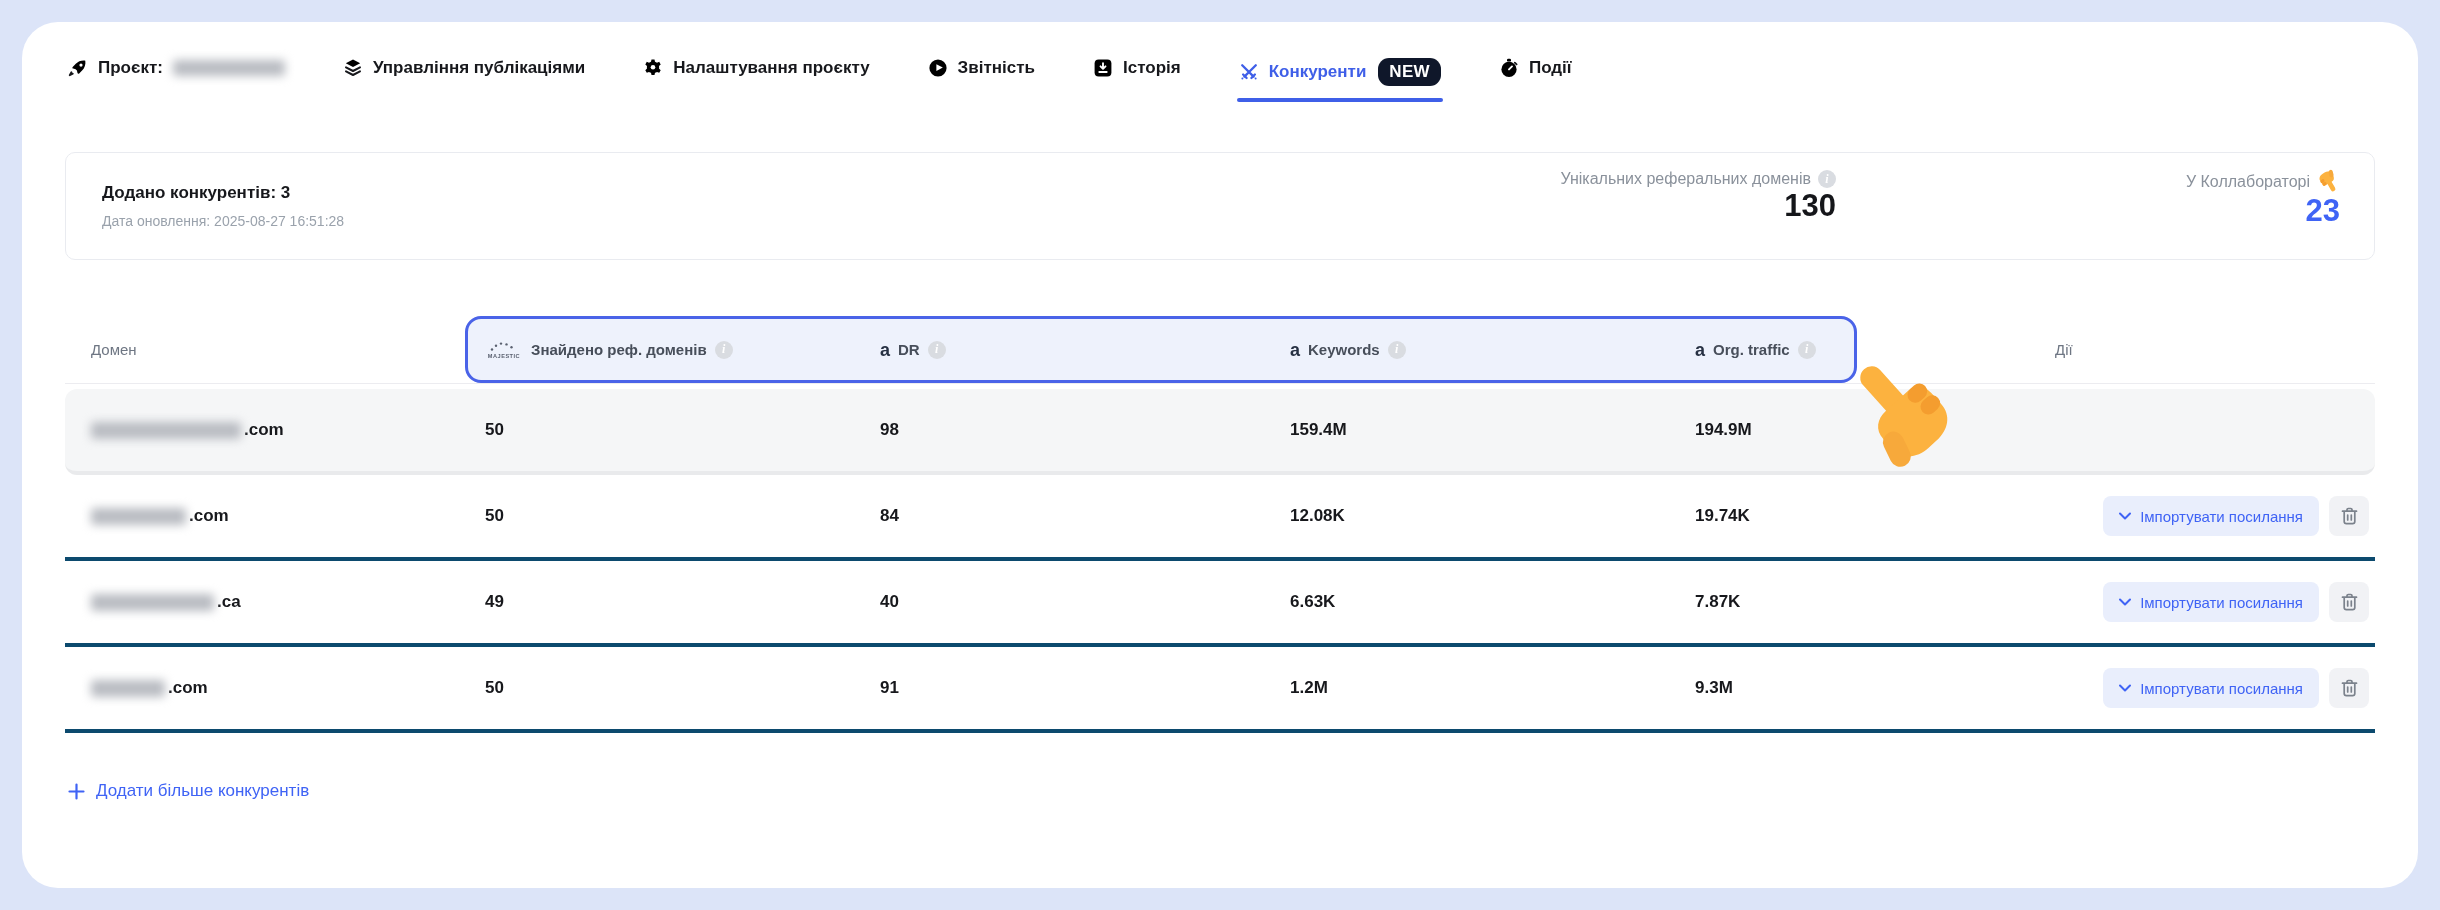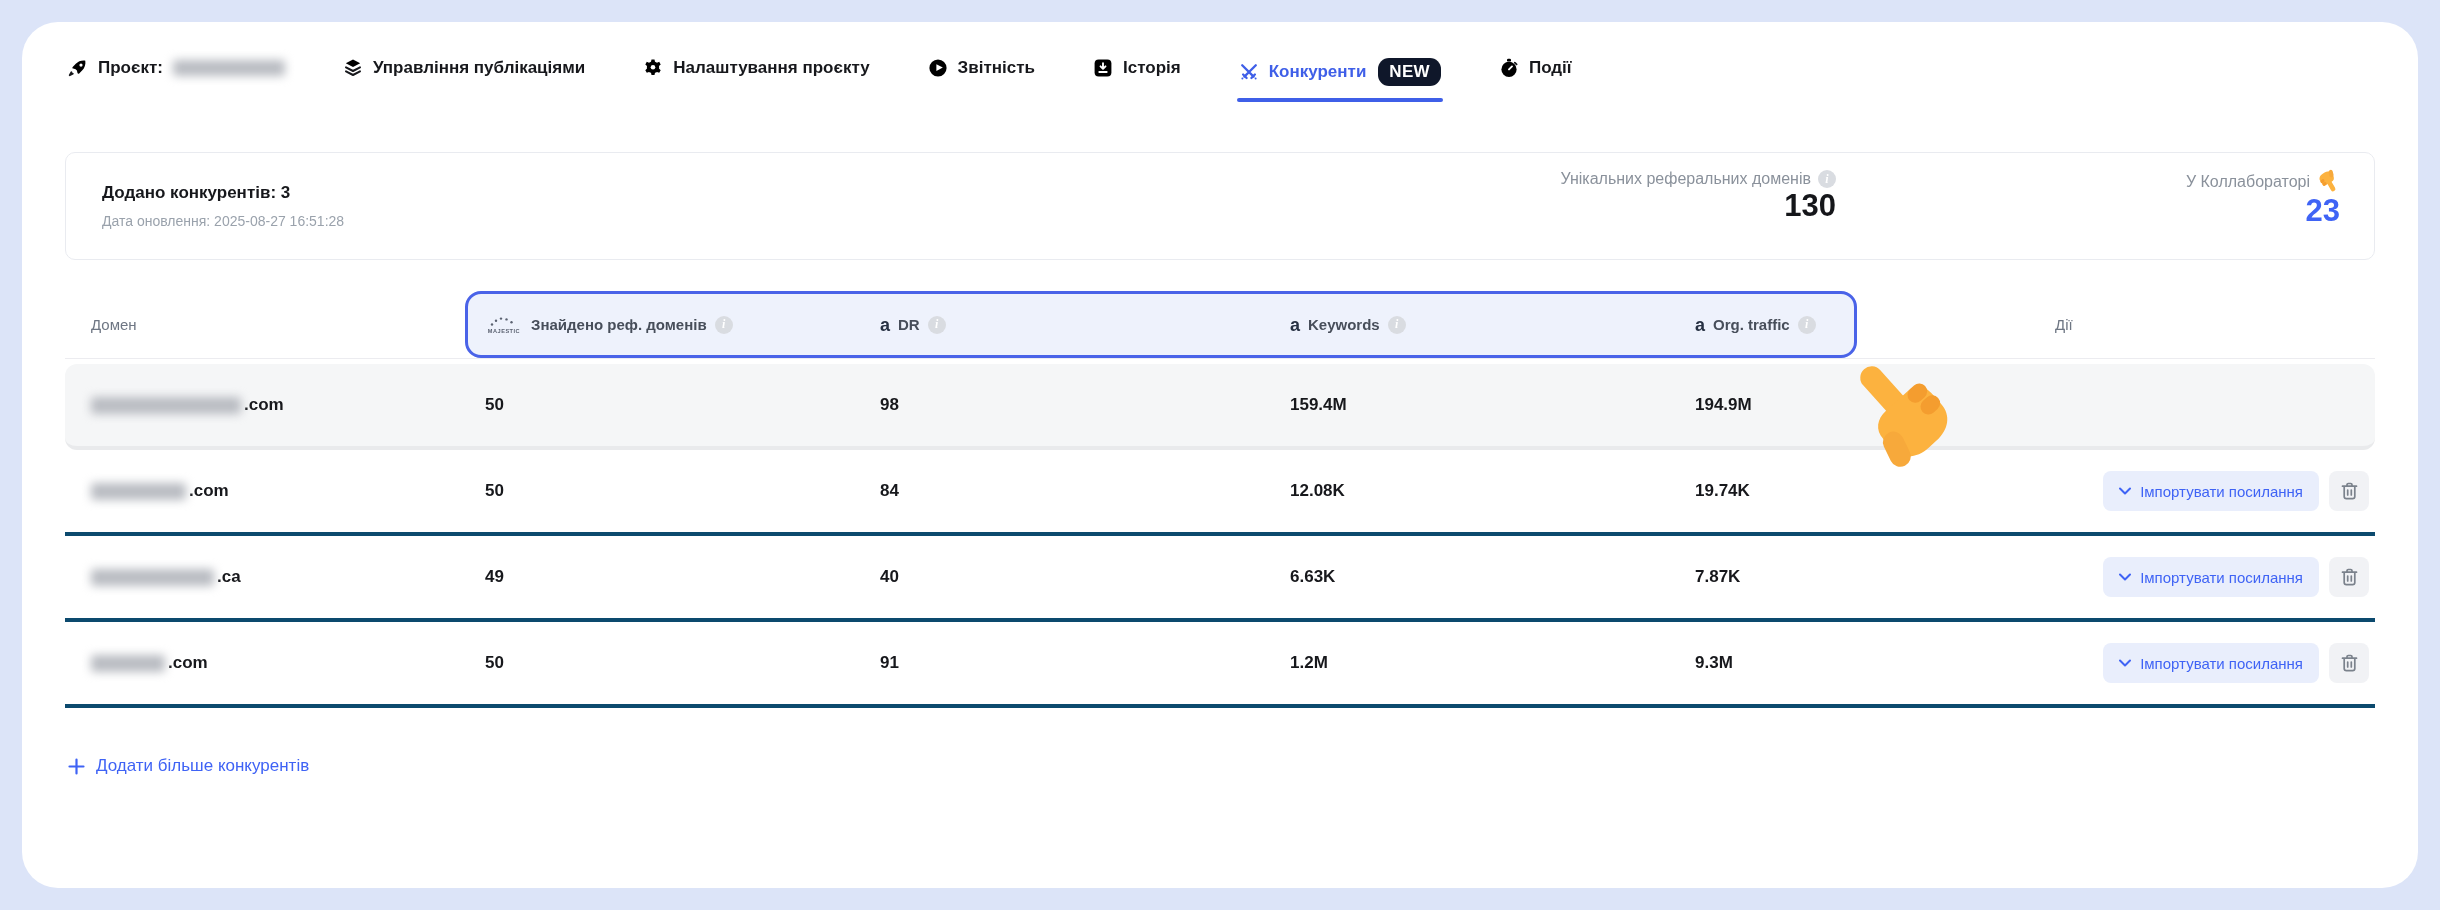--- a/index.html
+++ b/index.html
@@ -48,21 +48,21 @@
   .stat-label { font-size:16px; color:#8a919b; display:inline-flex; align-items:center; gap:7px; }
   .stat-value { margin-top:0; font-size:31px; font-weight:800; color:#15161a; }
   .stat-collab .stat-value { color:#3f63f5; }
   .info-dot {
     width:18px; height:18px; border-radius:50%; background:#d9dce1; color:#fff;
     display:inline-flex; align-items:center; justify-content:center;
     font:italic 700 12px "Liberation Serif", serif; flex:0 0 auto;
   }
 
   
-  .tbl { margin:31px 43px 0 43px; }
+  .tbl { margin:56px 43px 0 43px; }
   .grid { display:grid; grid-template-columns:400px 395px 410px 405px 280px 1fr; align-items:center; }
   .thead { height:68px; position:relative; border-bottom:1px solid #ececf0; }
   .hbox {
     position:absolute; left:400px; top:0; bottom:0; width:1392px; z-index:0;
     background:#eef2fc; border:3px solid #4a63e8; border-radius:16px;
   }
   .th {
     position:relative; z-index:1; display:flex; align-items:center; gap:8px;
     font-size:15px; color:#474e5a; font-weight:600; padding-left:20px; white-space:nowrap;
   }

